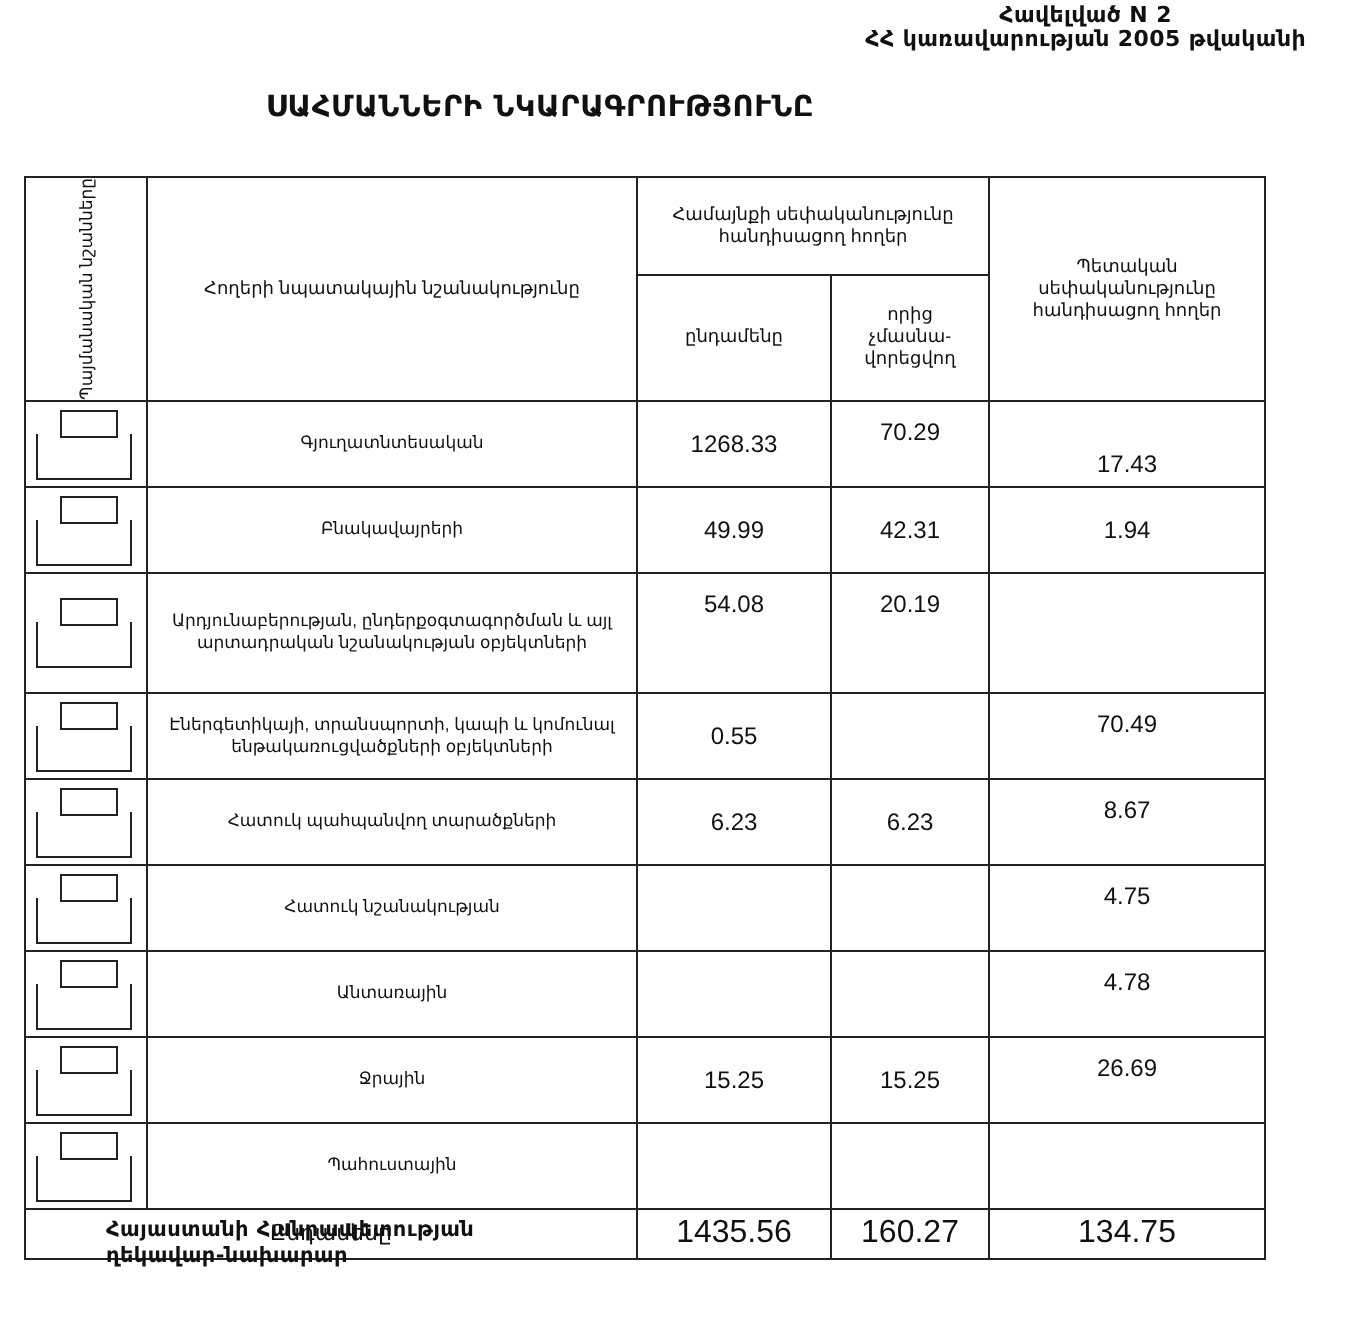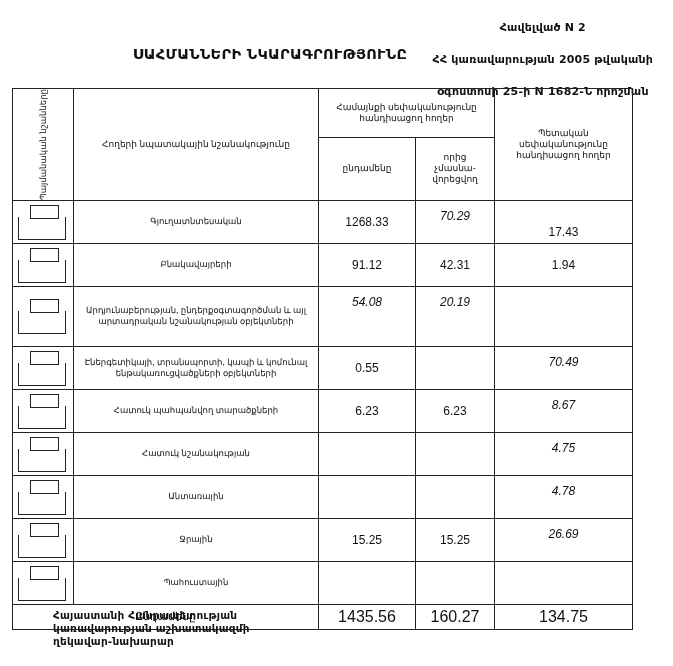--- a/index.html
+++ b/index.html
@@ -1,59 +1,58 @@
 <!DOCTYPE html>
 <html><head>
 <meta charset="utf-8">
 <style>
   html, body { margin: 0; padding: 0; background: #ffffff; }
   body { width: 673px; height: 666px; position: relative; overflow: hidden;
          font-family: "DejaVu Sans", sans-serif; color: #111; }
   .annex { position: absolute; right: 20px; top: 2px; text-align: center;
            font-size: 11px; line-height: 12px; font-weight: bold; letter-spacing: 0.2px; }
-  .annex div { white-space: nowrap; margin-top: 20px; }
+  .annex div { white-space: nowrap; }
   .title { position: absolute; left: 20px; top: 45px; width: 500px; text-align: center;
            font-size: 14.5px; line-height: 18px; font-weight: bold; letter-spacing: 0.3px; }
   table.grid { position: absolute; left: 12px; top: 88px; width: 620px;
                border-collapse: collapse; table-layout: fixed;
                font-family: "Liberation Sans", sans-serif; }
   table.grid td, table.grid th { border: 1.5px solid #222; padding: 0; font-weight: normal;
                text-align: center; vertical-align: middle; }
   col.c-legend { width: 61px; }
   col.c-name { width: 245px; }
   col.c-total { width: 97px; }
   col.c-nonpriv { width: 79px; }
   col.c-state { width: 138px; }
   th { font-size: 9px; line-height: 11px; }
   .vhead { writing-mode: vertical-rl; transform: rotate(180deg); font-size: 8.5px; line-height: 10px;
            margin: 0 auto; }
   td.name { text-align: left; padding-left: 8px; font-size: 8.5px; line-height: 11px; }
   td.num { font-size: 12px; }
   td.num.low { vertical-align: bottom; padding-bottom: 4px; }
-  td.num.high { vertical-align: top; padding-top: 8px; font-style: italic; }
+  td.num.high { vertical-align: top; padding-top: 8px; }
   td.legend { border-left: none; border-bottom: none; border-top: none; position: relative; }
   .sym { position: relative; width: 52px; height: 40px; margin: 2px auto 0; }
   .sym .box { position: absolute; left: 13px; top: 2px; width: 27px; height: 12px; border: 1.5px solid #222; background: #fff; }
   .sym .bracket { position: absolute; left: 1px; top: 14px; width: 46px; height: 22px;
                   border: 1.2px solid #222; border-top: none; }
   tr.row-h { height: 33px; }
   tr.row-tall { height: 56px; }
   tr.total td { font-size: 11px; height: 24px; }
   tr.total td.num { font-size: 16px; }
   .footer { position: absolute; left: 53px; top: 609px; font-size: 10.5px; line-height: 13px;
             font-weight: bold; letter-spacing: 0.2px; }
   .sign { position: absolute; left: 511px; top: 672px; font-size: 10.5px; font-weight: bold; letter-spacing: 0.5px; }
 </style>
 </head>
 <body>
 
 <div class="annex">
   <div>Հավելված N 2</div>
   <div>ՀՀ կառավարության 2005 թվականի</div>
-  <div>օգոստոսի 25-ի N 1682-Ն որոշման</div>
 </div>
 
 <div class="title">
   <div>ՍԱՀՄԱՆՆԵՐԻ ՆԿԱՐԱԳՐՈՒԹՅՈՒՆԸ</div>
 </div>
 
 <table class="grid">
   <colgroup>
     <col class="c-legend">
       <col class="c-name">
@@ -89,21 +88,21 @@
         <td class="num low">17.43</td>
       </tr>
       <tr class="row-h" style="height: 33px;">
         <td class="legend">
           <div class="sym">
             <div class="bracket"></div>
             <div class="box"></div>
           </div>
         </td>
         <td class="name">Բնակավայրերի</td>
-        <td class="num ">91.12</td>
+        <td class="num ">49.99</td>
         <td class="num ">42.31</td>
         <td class="num ">1.94</td>
       </tr>
       <tr class="row-tall" style="height: 60px;">
         <td class="legend">
           <div class="sym">
             <div class="bracket"></div>
             <div class="box"></div>
           </div>
         </td>
@@ -188,16 +187,15 @@
         <td colspan="2" style="border-left:1.5px solid #222;">Ընդամենը</td>
         <td class="num">1435.56</td>
         <td class="num">160.27</td>
         <td class="num">134.75</td>
       </tr>
     </tbody>
 </table>
 
 <div class="footer">
   <div>Հայաստանի Հանրապետության</div>
-  <div>կառավարության աշխատակազմի</div>
   <div>ղեկավար-նախարար</div>
 </div>
 <div class="sign">Մ. Թոփուզյան</div>
 
 </body></html>

